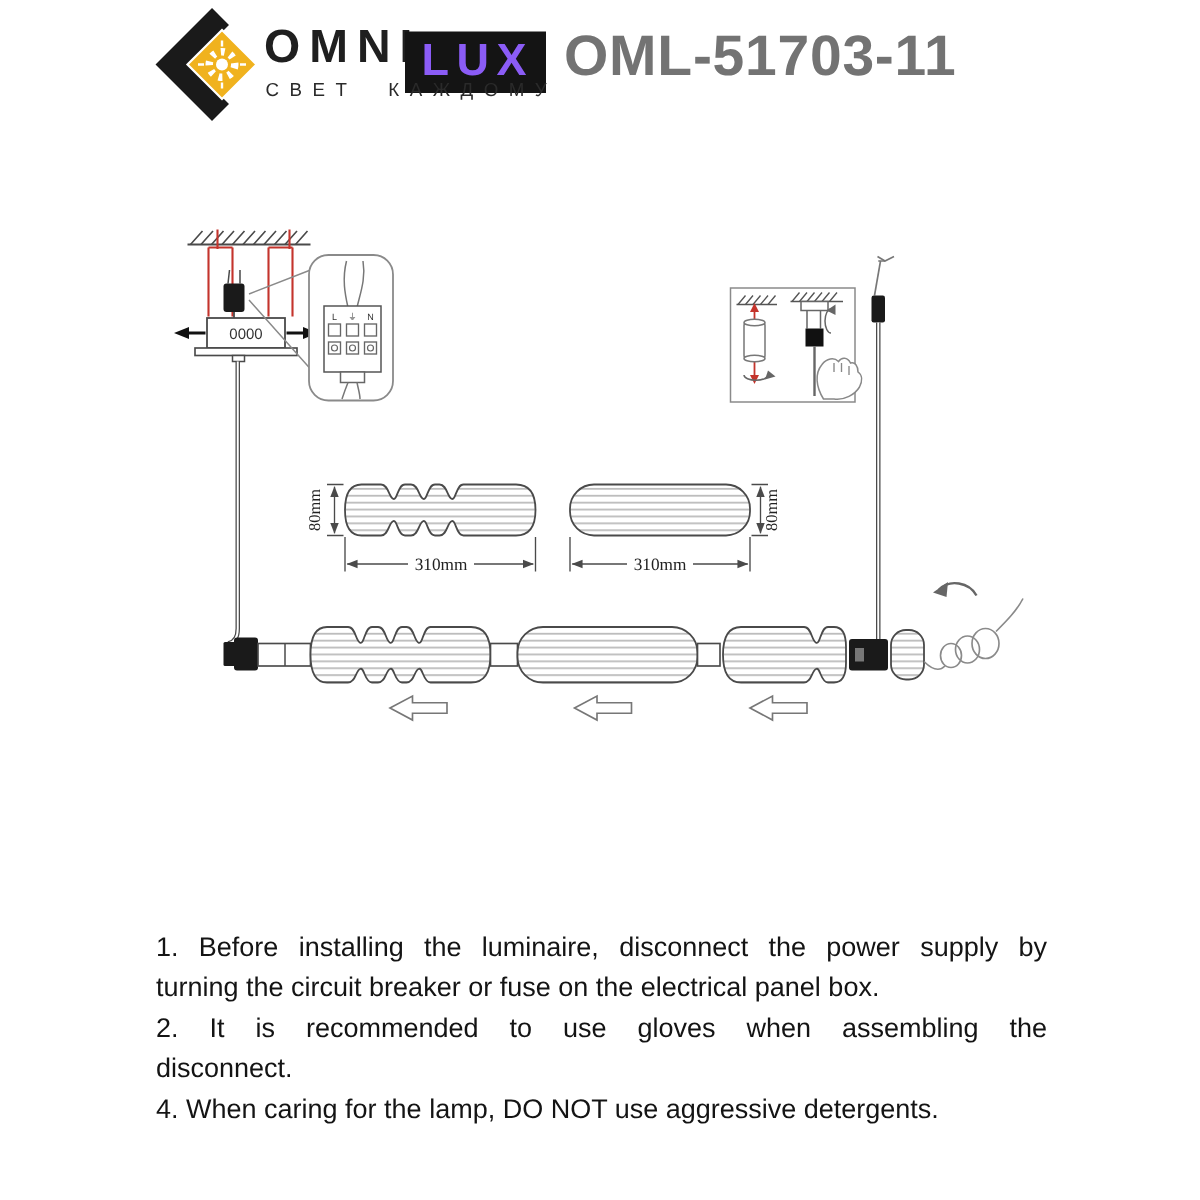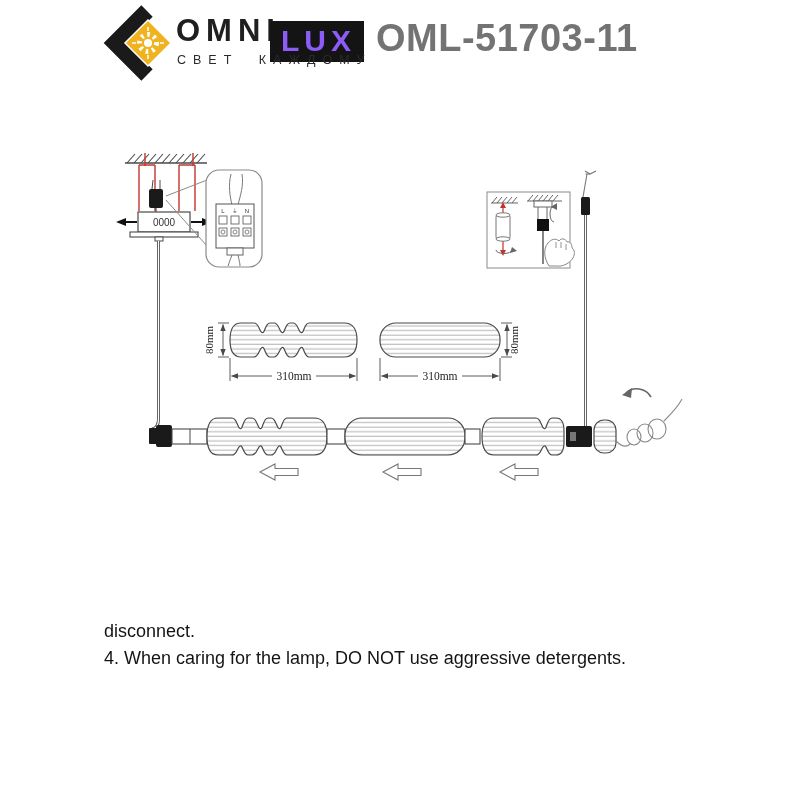--- a/index.html
+++ b/index.html
@@ -238,17 +238,20 @@
       </g>
       <g fill="#ffffff" stroke="#777777" stroke-width="1.1">
         <use href="#slideArrow" x="260" y="464"></use>
         <use href="#slideArrow" x="383" y="464"></use>
         <use href="#slideArrow" x="500" y="464"></use>
       </g>
     </g>
   </svg>
 
   <section class="instructions">
+    <p class="stretch">1. Before installing the luminaire, disconnect the power supply by</p>
+    <p>turning the circuit breaker or fuse on the electrical panel box.</p>
+    <p class="stretch">2. It is recommended to use gloves when assembling the</p>
     <p>disconnect.</p>
     <p>4. When caring for the lamp, DO NOT use aggressive detergents.</p>
   </section>
 
 </div>
 
 </body></html>

